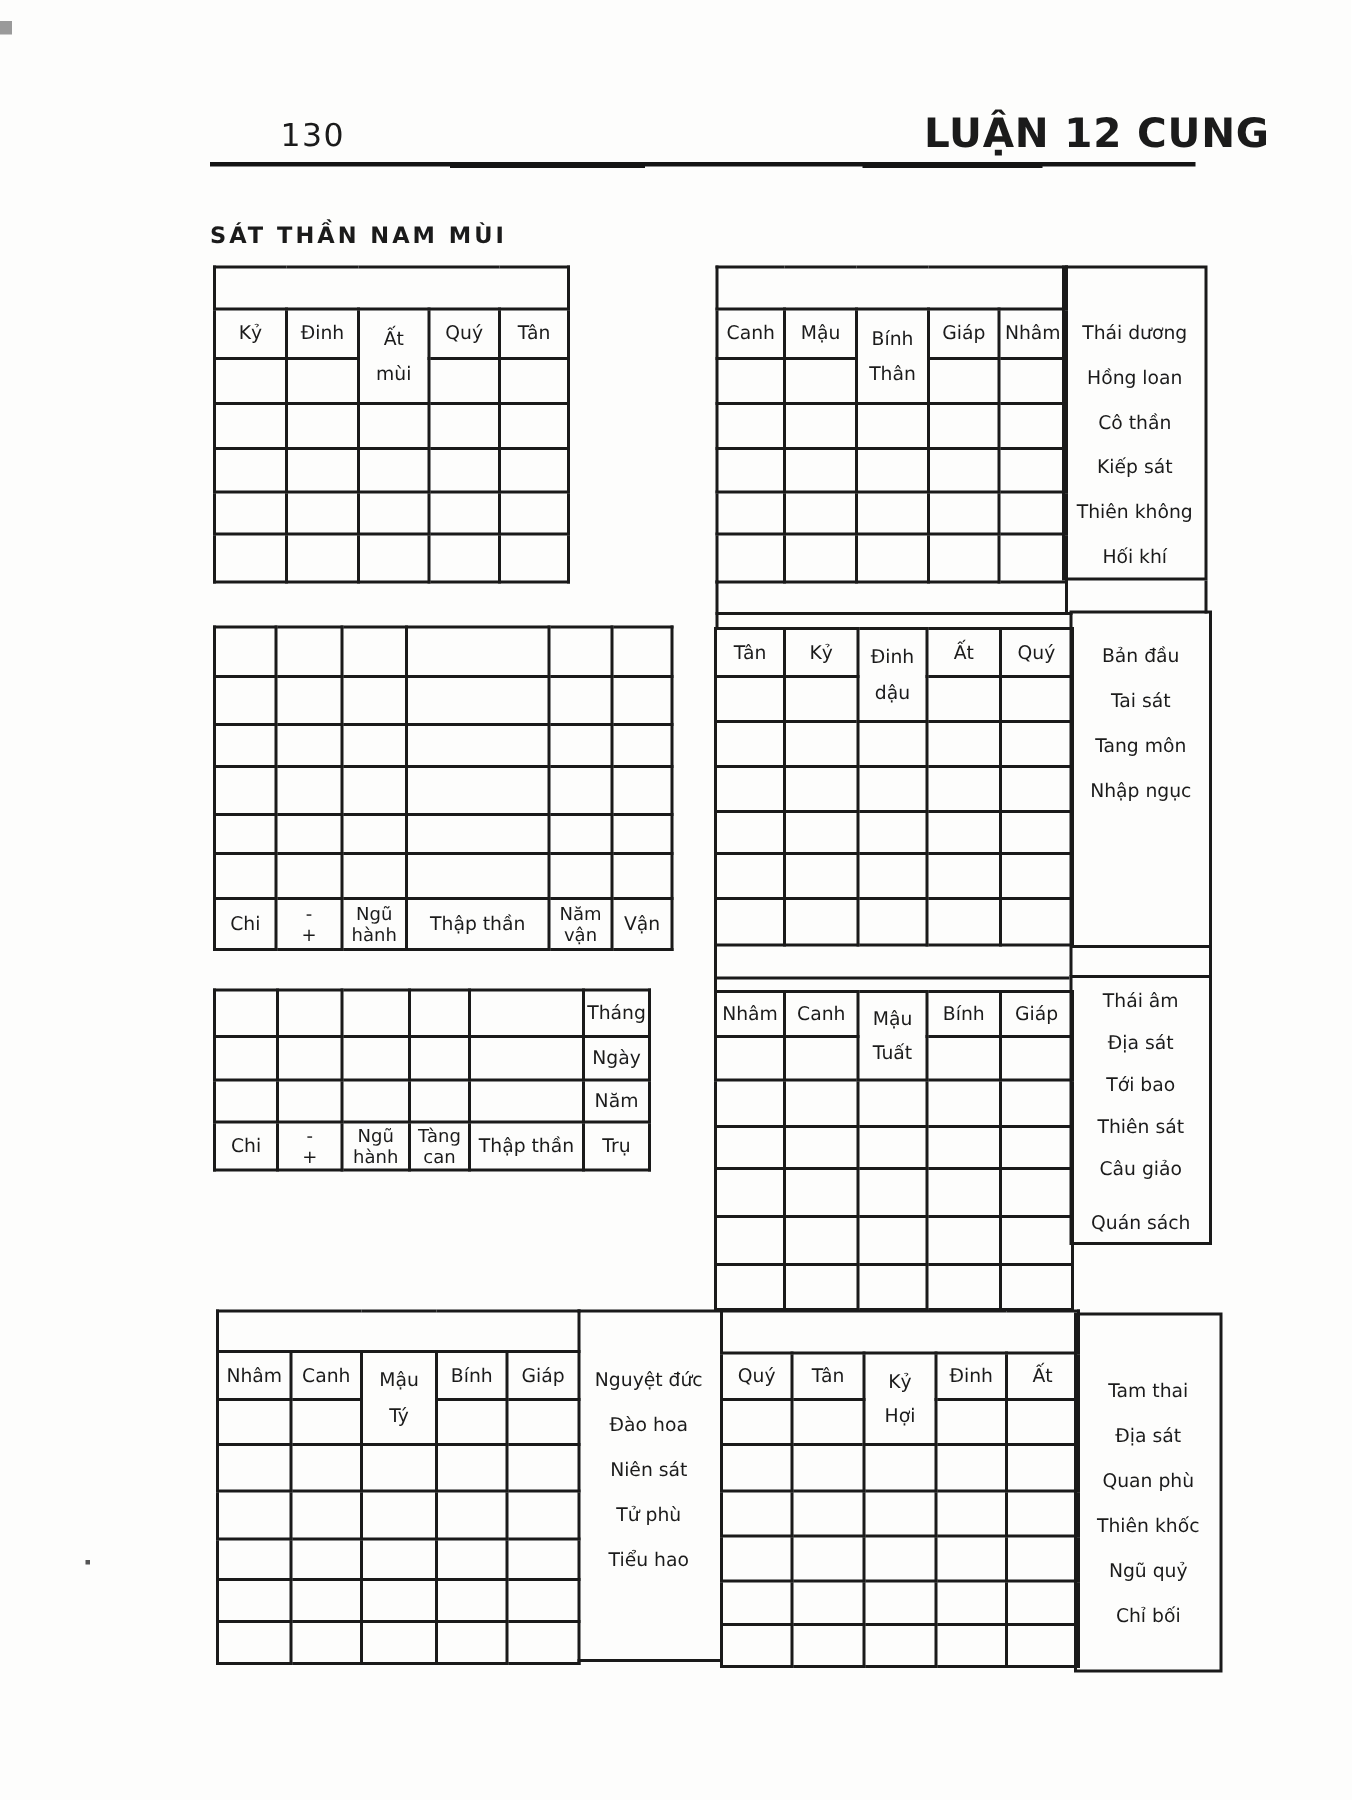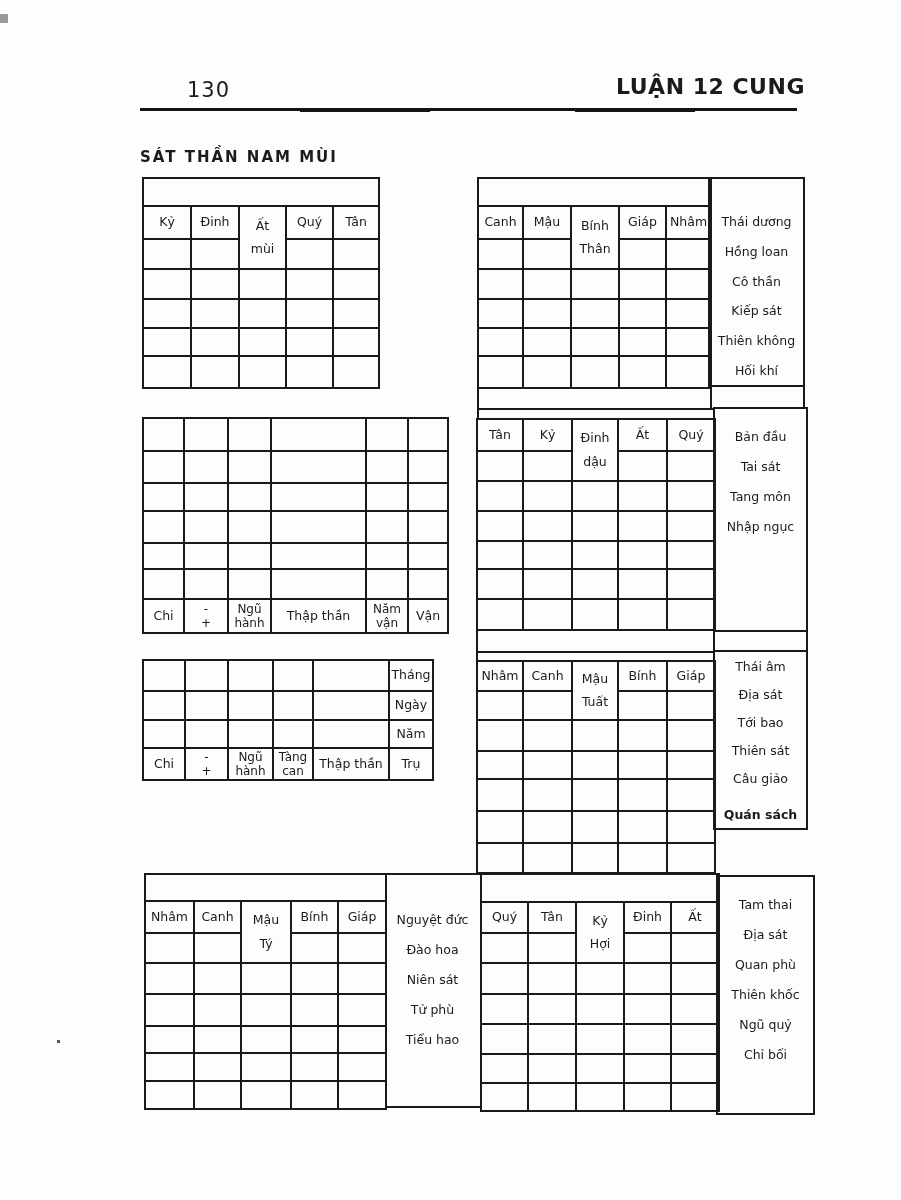--- a/index.html
+++ b/index.html
@@ -2,21 +2,21 @@
 <html><head>
 <meta charset="utf-8">
 <style>
   html,body{margin:0;padding:0;background:#ffffff;}
   .page{
     position:relative;width:901px;height:1200px;background:#fdfdfc;
     font-family:"DejaVu Sans","Liberation Sans",sans-serif;color:#1b1b1b;overflow:hidden;
   }
   .abs{position:absolute;}
   .pageno{left:148px;top:78px;font-size:21px;letter-spacing:1px;margin-left:39px;}
-  .runtitle{left:616px;top:74px;font-size:22px;font-weight:bold;letter-spacing:0.5px;}
+  .runtitle{left:616px;top:74px;font-size:27px;font-weight:bold;letter-spacing:0.5px;}
   .hrule{left:140px;top:108px;width:657px;height:3px;background:#141414;}
   .hrule2{left:300px;top:110px;width:130px;height:2px;background:#141414;}
   .hrule3{left:575px;top:110px;width:120px;height:2px;background:#141414;}
   .sectitle{left:140px;top:148px;font-size:15px;font-weight:bold;letter-spacing:2px;}
   .sheet{position:absolute;border-collapse:collapse;table-layout:fixed;}
   .sheet td{
     border:2px solid #1a1a1a;padding:0;text-align:center;vertical-align:middle;
     font-size:12.5px;line-height:1.15;overflow:hidden;white-space:nowrap;
   }
   .rail{
@@ -473,21 +473,21 @@
         </tr>
   </tbody>
     </table>
 
   <div class="rail" style="left:713px;top:650px;width:95px;height:180px;">
     <div class="lbl">Thái âm</div>
     <div class="lbl">Địa sát</div>
     <div class="lbl">Tới bao</div>
     <div class="lbl">Thiên sát</div>
     <div class="lbl">Câu giảo</div>
-    <div class="lbl" style="margin-top:8px;font-weight:bold;">Quán sách</div>
+    <div class="lbl" style="margin-top:8px;">Quán sách</div>
   </div>
 
   <table class="sheet" style="left:144px;top:873px;width:241px;">
     <colgroup>
         <col style="width:49px">
         <col style="width:47px">
         <col style="width:50px">
         <col style="width:47px">
         <col style="width:48px">
       </colgroup>
@@ -620,21 +620,21 @@
     <tr style="height:28px">
           <td></td>
           <td></td>
           <td></td>
           <td></td>
           <td></td>
         </tr>
   </tbody>
     </table>
 
-  <div class="rail" style="left:716px;top:875px;width:99px;height:240px;padding-top:12px;">
+  <div class="rail" style="left:716px;top:875px;width:99px;height:240px;padding-top:34px;">
     <div class="lbl">Tam thai</div>
     <div class="lbl">Địa sát</div>
     <div class="lbl">Quan phù</div>
     <div class="lbl">Thiên khốc</div>
     <div class="lbl">Ngũ quỷ</div>
     <div class="lbl">Chỉ bối</div>
   </div>
 
 </div>
 

